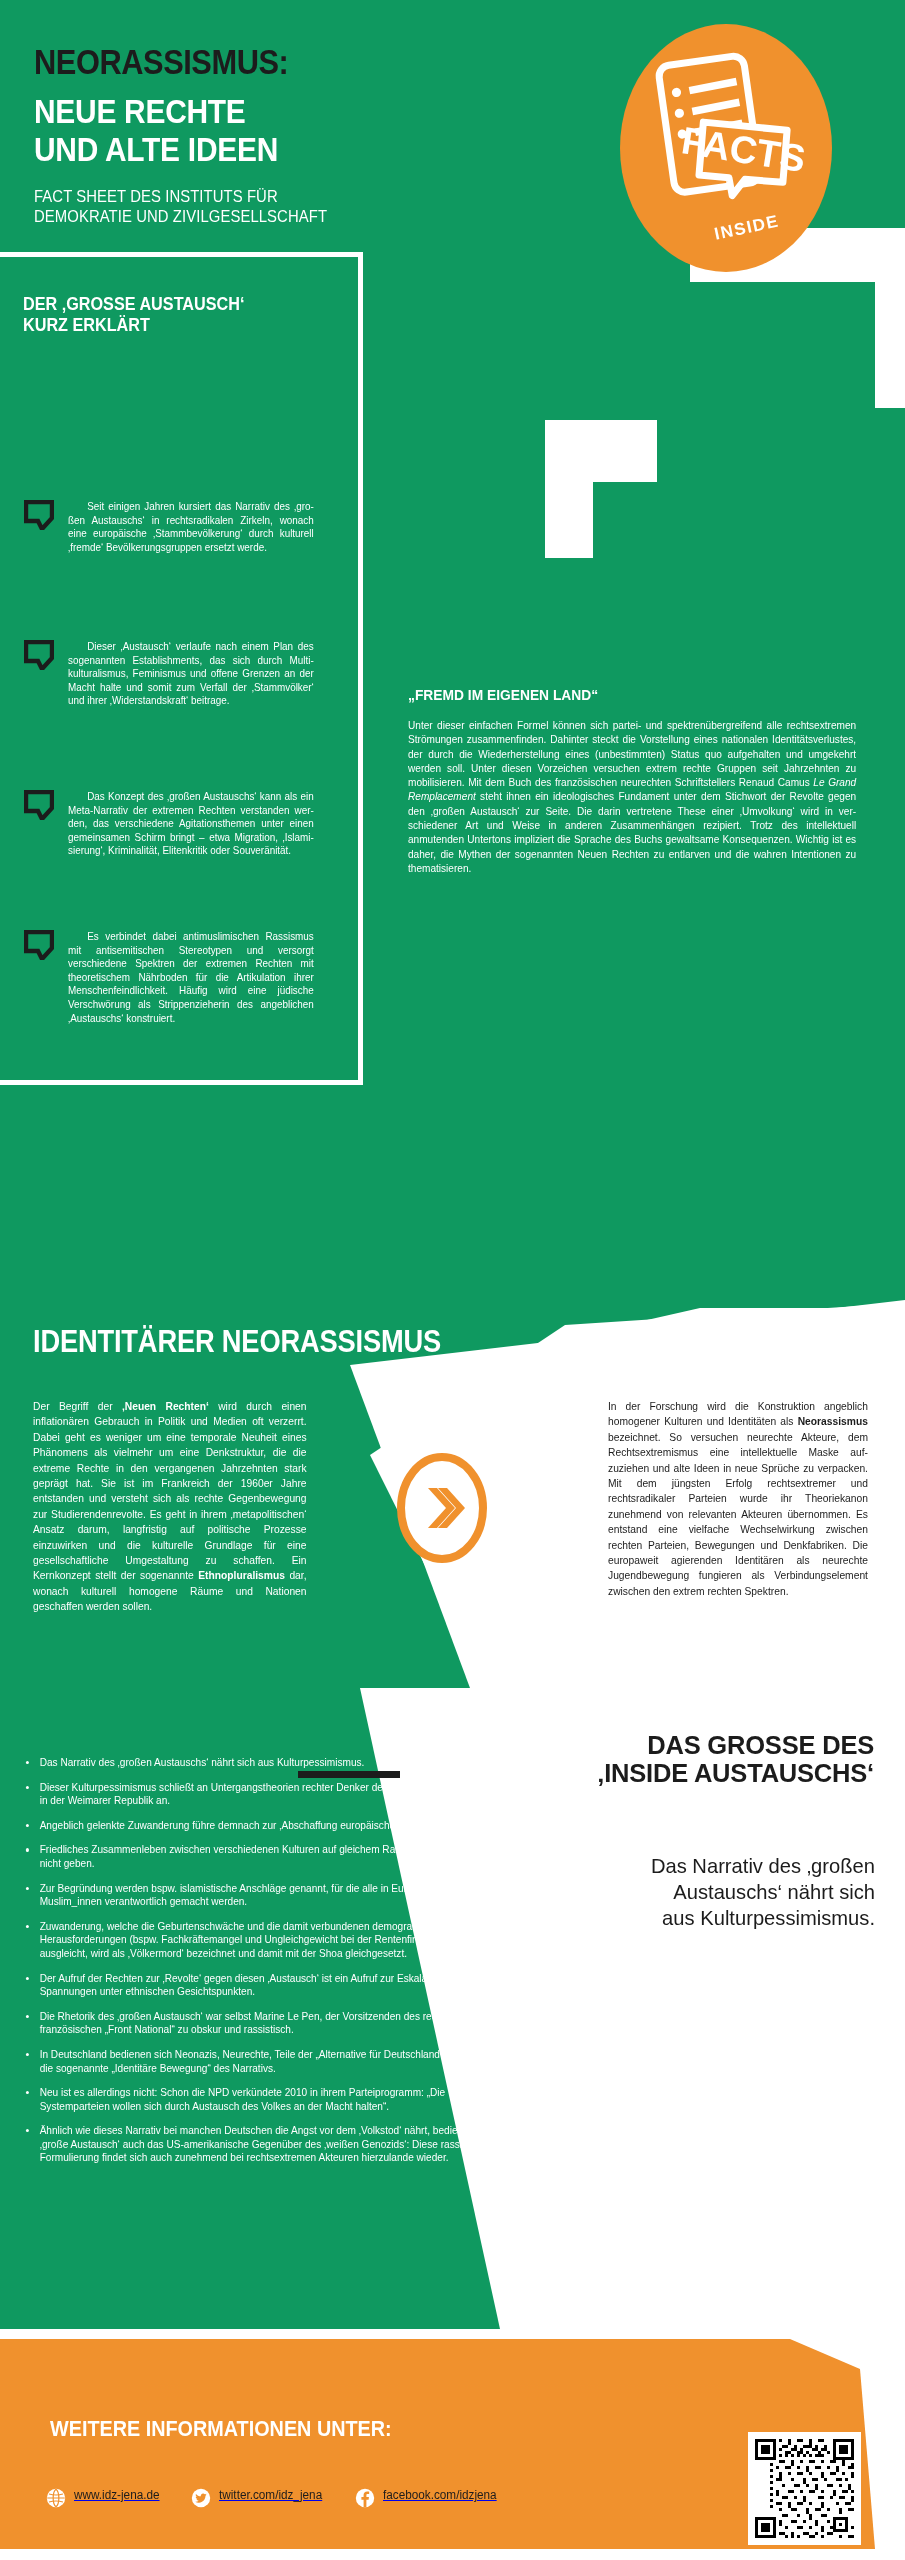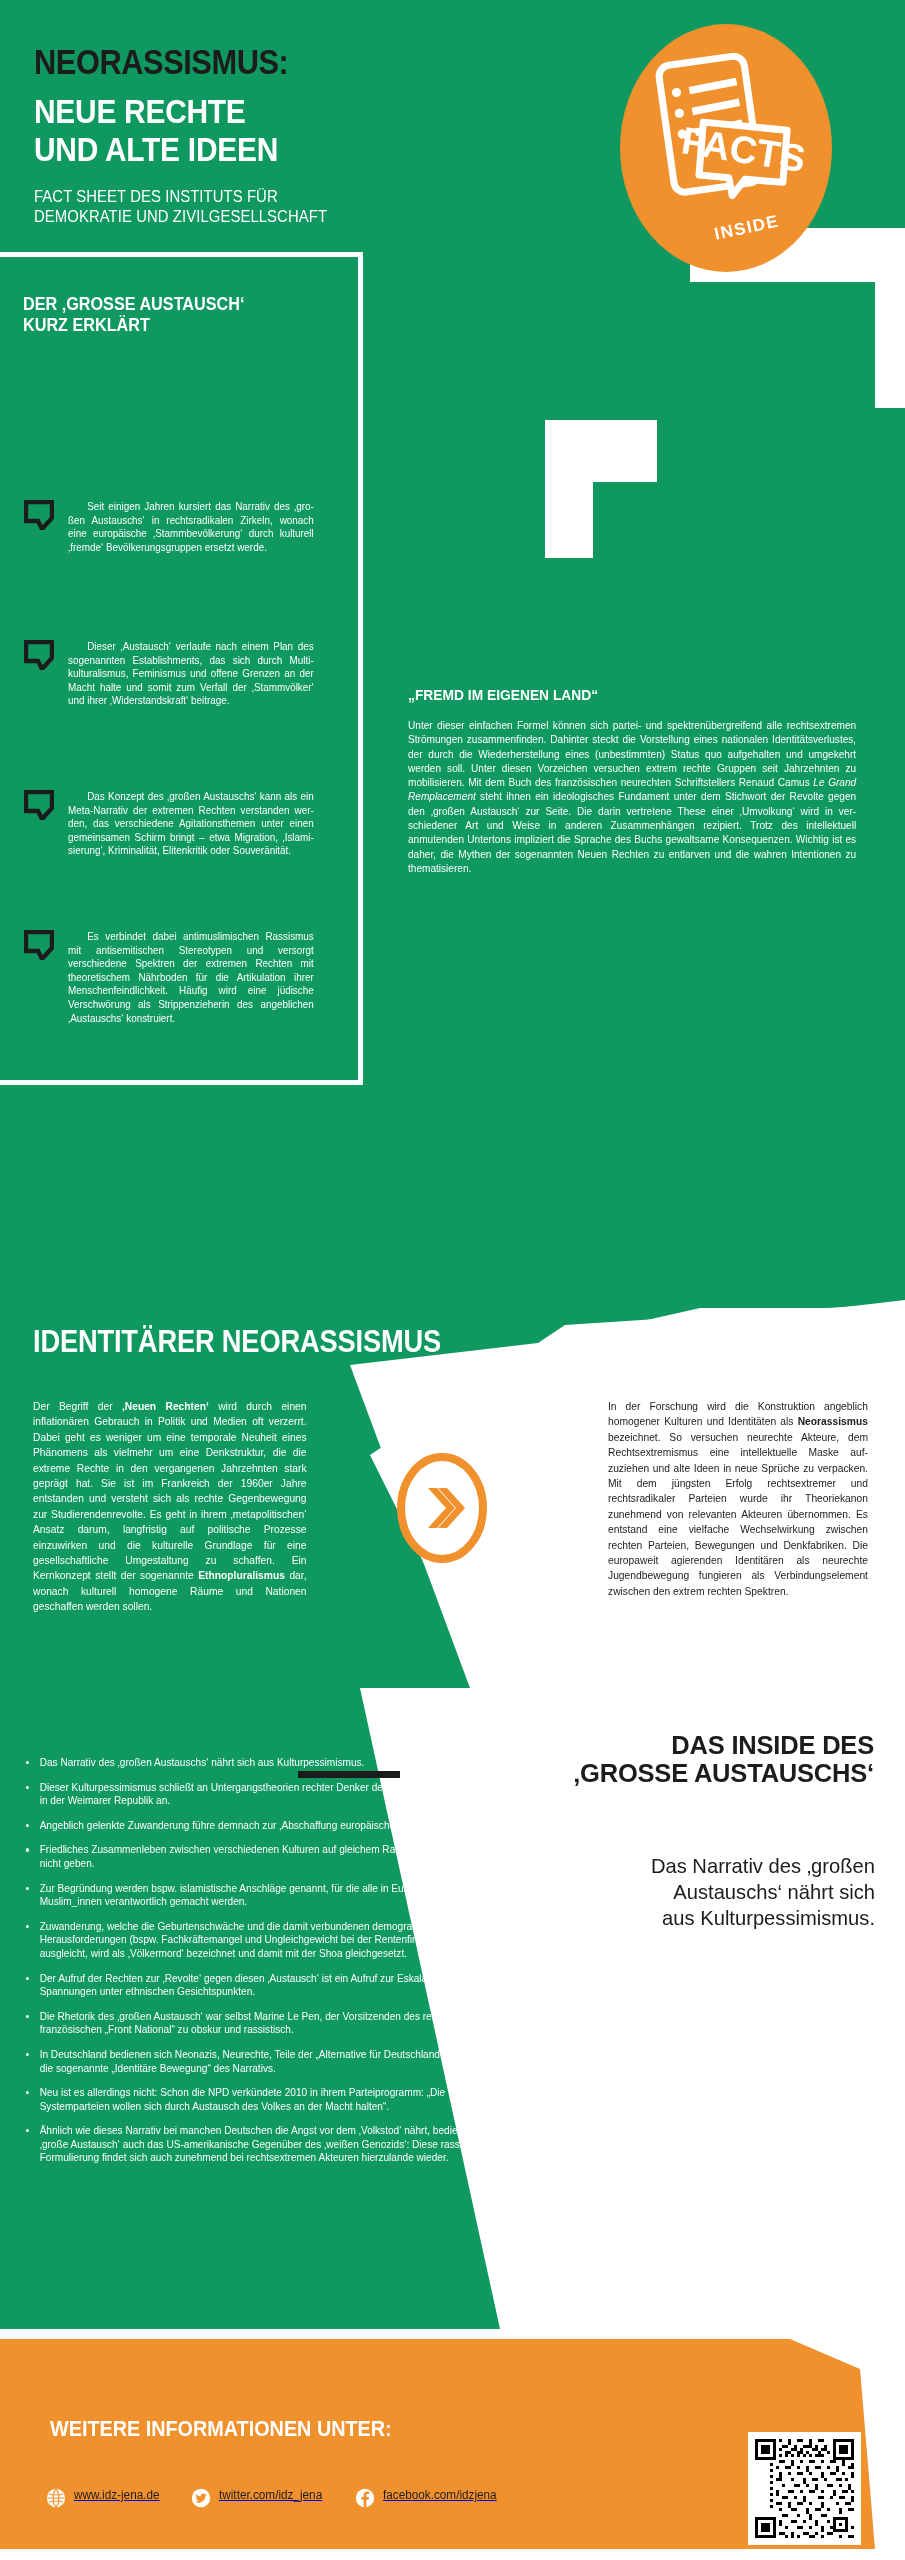--- a/index.html
+++ b/index.html
@@ -444,22 +444,22 @@
 
   <div class="sec-konzept">
     <svg class="konzept-green" viewBox="0 0 905 641" preserveAspectRatio="none">
       <rect x="0" y="0" width="905" height="641" fill="#ffffff"></rect>
       <path d="M0 0 L360 0 L500 641 L0 641 Z" fill="#0f9960"></path>
     </svg>
   </div>
 
   <div class="konz-rule"></div>
   <div class="konz-title">
-    <div>DAS INSIDE DES</div>
-    <div>‚GROSSE AUSTAUSCHS‘</div>
+    <div>DAS GROSSE DES</div>
+    <div>‚INSIDE AUSTAUSCHS‘</div>
   </div>
 
   <div class="konz-pull">
     <div>Das Narrativ des ‚großen</div>
     <div>Austauschs‘ nährt sich</div>
     <div>aus Kulturpessimismus.</div>
   </div>
 
   <ul class="konz-list">
     <li>Das Narrativ des ‚großen Austauschs‘ nährt sich aus Kulturpessimismus.</li>

